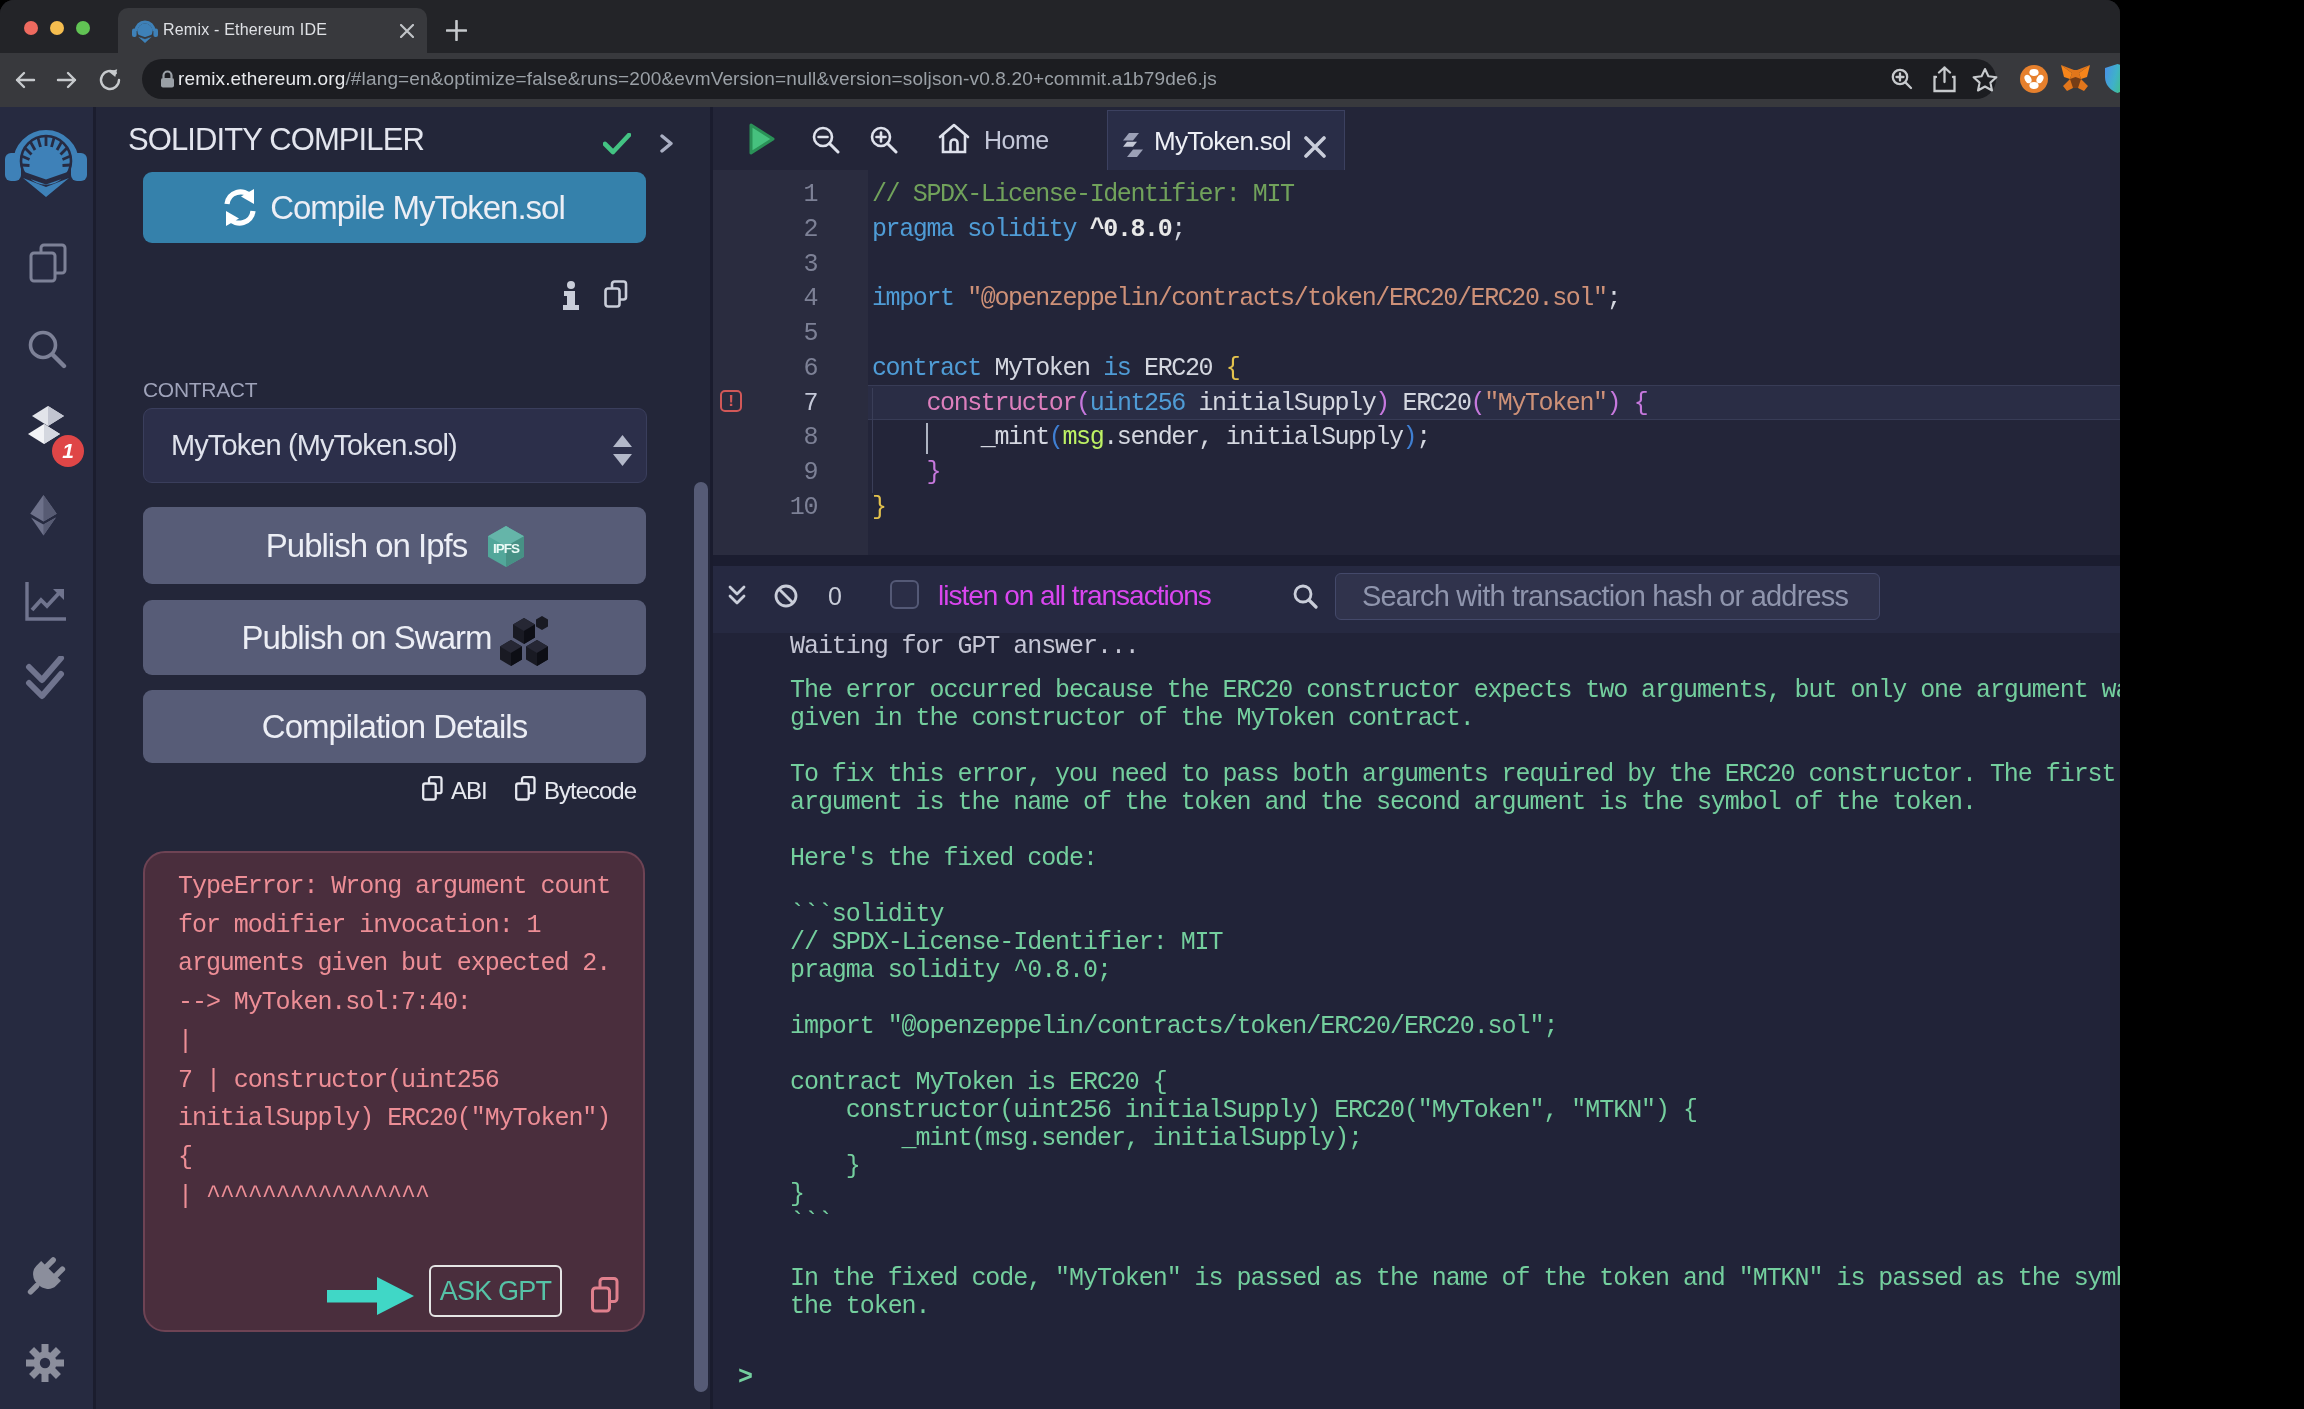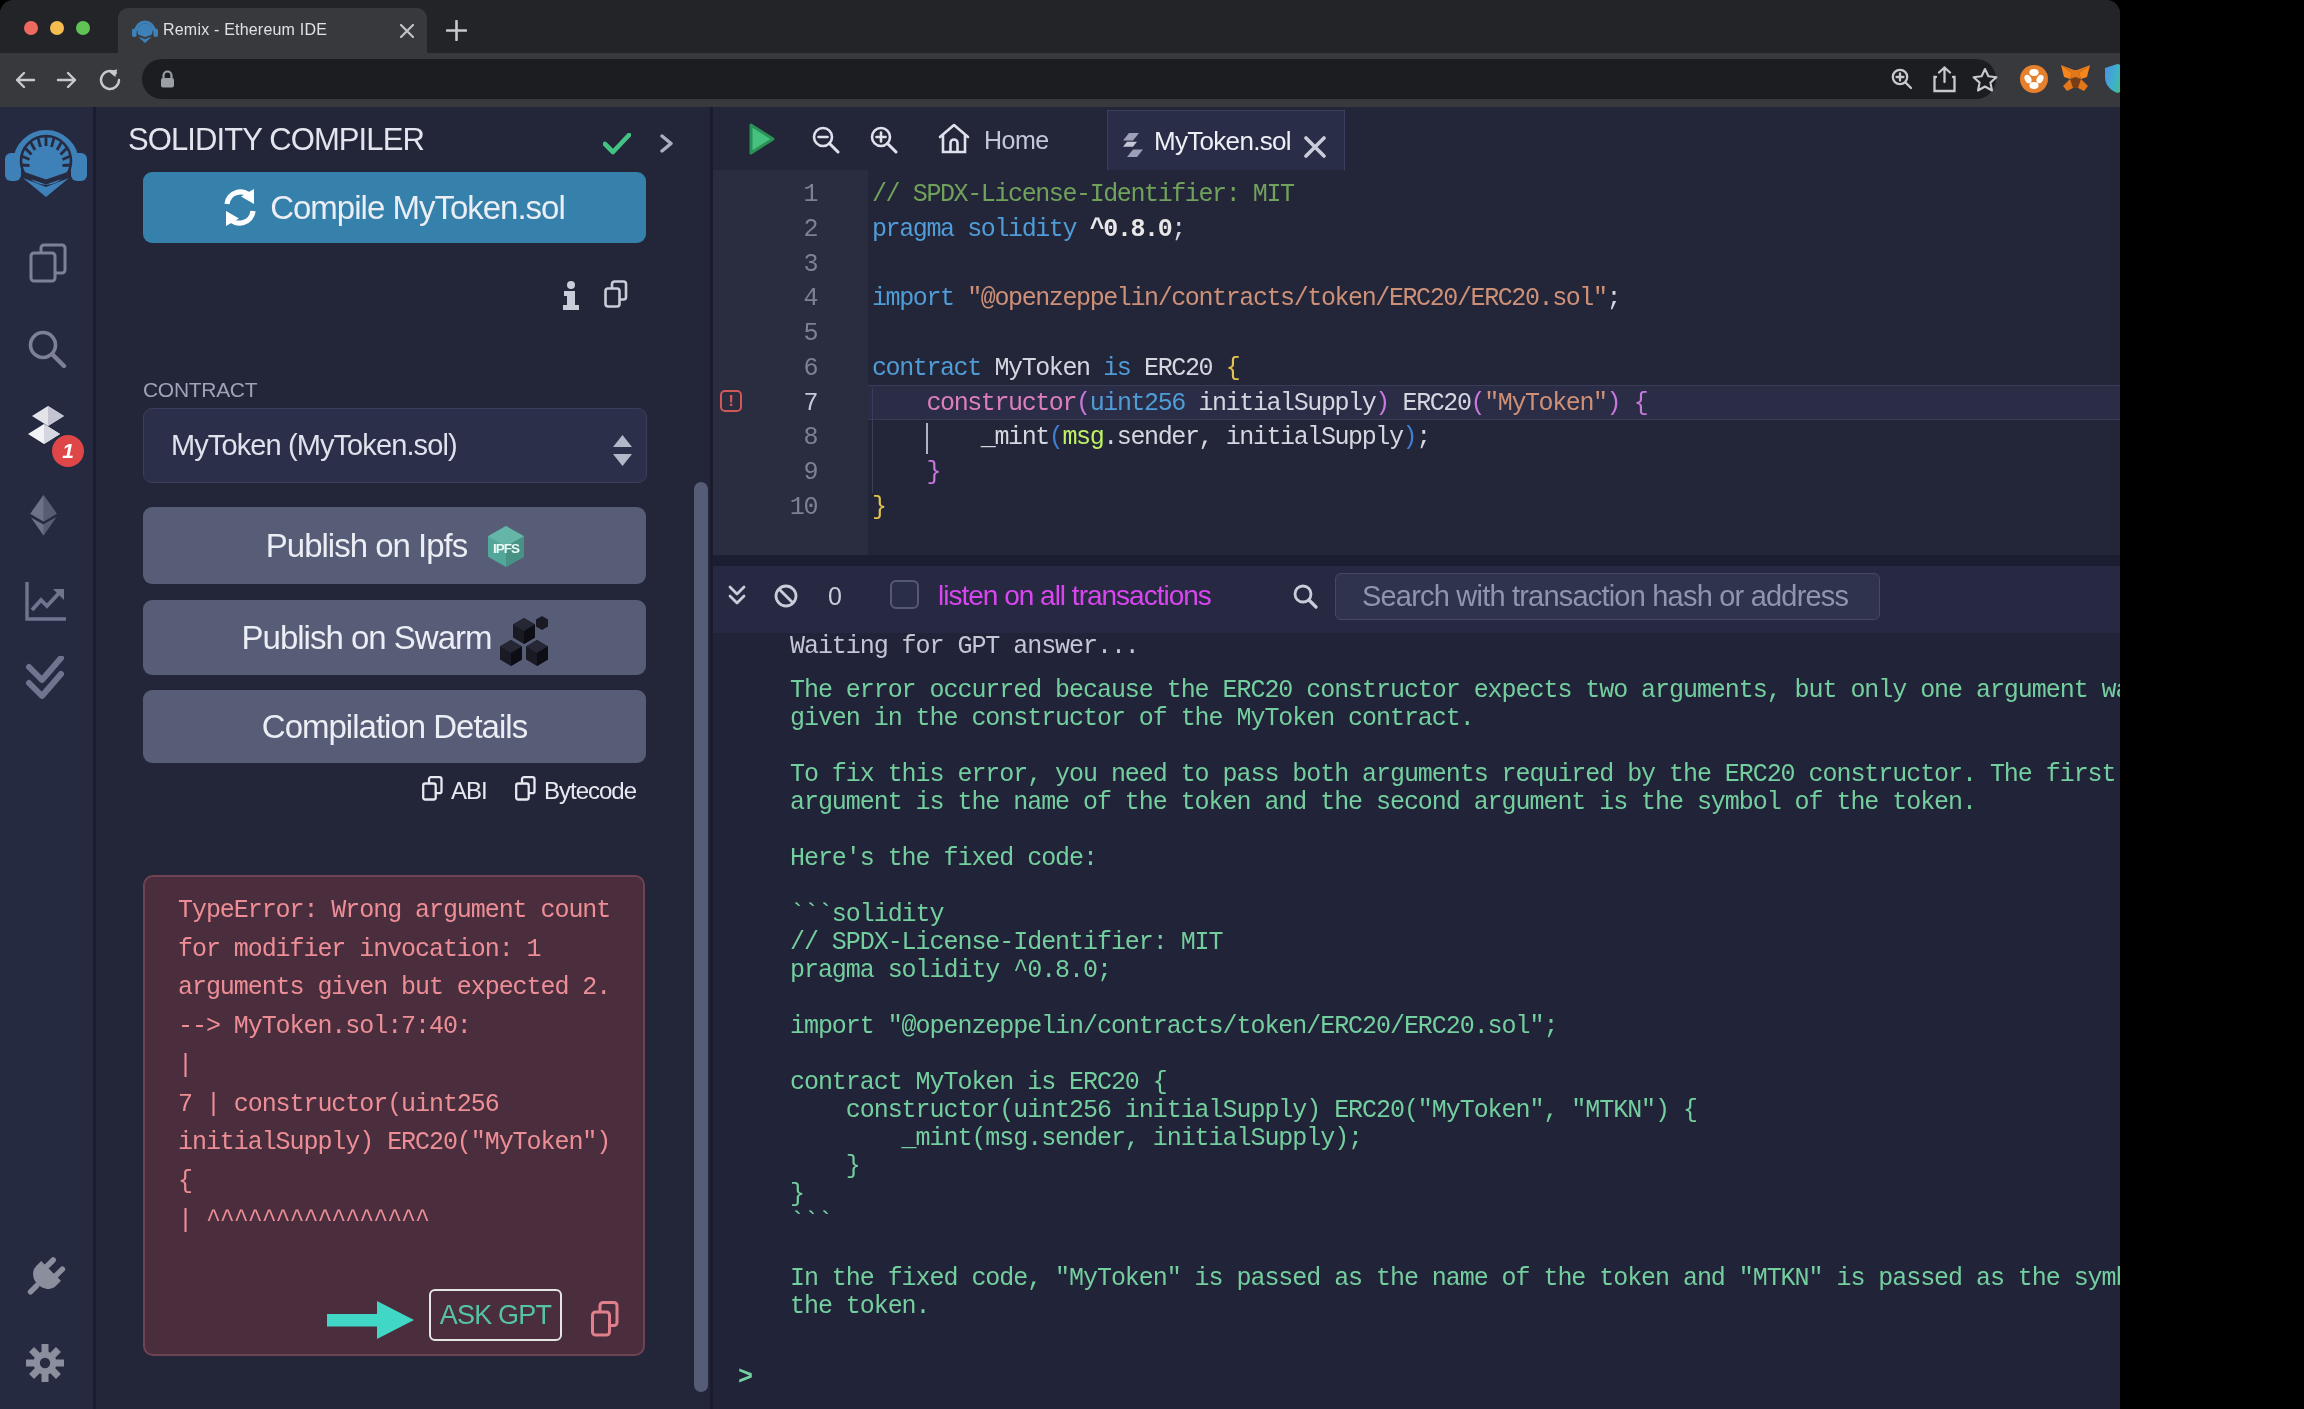--- a/index.html
+++ b/index.html
@@ -25,21 +25,21 @@
   #hdr { position:absolute; left:29px; top:15px; font-size:31px; color:#e3e5ee; letter-spacing:-0.9px; }
   #btn-compile { top:65px; height:71px; background:#3581ab; line-height:71px; }
   #btn-runscript { top:151px; height:72px; width:393px; background:#50556e; line-height:72px; }
   #lbl-contract { position:absolute; left:44px; top:271px; font-size:21px; color:#9fa3ba; letter-spacing:-0.3px; }
   #select { position:absolute; left:44px; top:301px; width:504px; height:75px; background:#2c2f4a; border:1px solid #3a3e5c; border-radius:9px; color:#dfe2ec; font-size:29px; letter-spacing:-0.9px; line-height:73px; padding-left:27px; }
   #btn-ipfs { top:400px; height:77px; background:#575c77; line-height:77px; }
   #btn-swarm { top:493px; height:75px; background:#575c77; line-height:75px; }
   #btn-details { top:583px; height:73px; background:#575c77; line-height:73px; }
   #abirow { position:absolute; left:0px; top:669px; width:560px; height:40px; color:#e7e9f0; font-size:24px; letter-spacing:-1px; }
   
-  #errbox { position:absolute; left:44px; top:768px; width:502px; height:481px; background:#4a2e3d; border:2px solid #6e4354; border-radius:10px; }
+  #errbox { position:absolute; left:44px; top:744px; width:502px; height:481px; background:#4a2e3d; border:2px solid #6e4354; border-radius:22px; }
   #errtext { position:absolute; left:33px; top:15px; font-family:"Liberation Mono", monospace; font-size:25px; letter-spacing:-1.06px; line-height:38.7px; color:#ed8e96; white-space:pre; }
   #askgpt { position:absolute; left:284px; top:412px; width:133px; height:52px; border:2px solid #e5e5e5; border-radius:6px; color:#56c3a7; font-size:27px; text-align:center; line-height:48px; letter-spacing:-0.8px; }
   #pscroll { position:absolute; left:595px; top:375px; width:14px; height:910px; background:#565b76; border-radius:7px; }
   
   #tabbar { position:absolute; left:0; top:0; width:1594px; height:63px; background:#232538; }
   #etab { position:absolute; left:397px; top:3px; width:238px; height:60px; background:#292d47; border:1px solid #3c4160; border-bottom:none; }
   #etab .t { position:absolute; left:46px; top:15px; font-size:26px; letter-spacing:-0.7px; color:#eef0f6; }
   #home { position:absolute; left:274px; top:19px; font-size:25px; letter-spacing:-0.5px; color:#c3c7d8; }
   #editor { position:absolute; left:0; top:63px; width:1594px; height:385px; background:#232539; }
   #gutter { position:absolute; left:0; top:0; width:158px; height:385px; background:#2a2c3f; }
@@ -110,20 +110,21 @@
         <circle cx="10" cy="10" r="7.2" fill="none" stroke="#c7cacd" stroke-width="2.3"></circle>
         <path d="M15.4,15.4 L21,21 M6.5,10 h7 M10,6.5 v7" stroke="#c7cacd" stroke-width="2.3" stroke-linecap="round"></path>
       </svg>
       <svg style="position:absolute;left:1790px;top:7px;" width="25" height="27" viewBox="0 0 25 27">
         <path d="M12.5,1.5 V16 M7,6.5 L12.5,1.5 L18,6.5" fill="none" stroke="#c7cacd" stroke-width="2.3" stroke-linecap="round" stroke-linejoin="round"></path>
         <path d="M4,11 H2.5 V25 H22.5 V11 H21" fill="none" stroke="#c7cacd" stroke-width="2.3" stroke-linecap="round"></path>
       </svg>
       <svg style="position:absolute;left:1830px;top:8px;" width="26" height="25" viewBox="0 0 26 25">
         <path d="M13,2 L16.4,9.3 L24.4,10.2 L18.4,15.6 L20,23.5 L13,19.5 L6,23.5 L7.6,15.6 L1.6,10.2 L9.6,9.3 Z" fill="none" stroke="#c7cacd" stroke-width="2.1" stroke-linejoin="round"></path>
       </svg>
+      <div id="urltext"><b>remix.ethereum.org</b>/#lang=en&amp;optimize=false&amp;runs=200&amp;evmVersion=null&amp;version=soljson-v0.8.20+commit.a1b79de6.js</div>
     </div>
         <svg style="position:absolute;left:2019px;top:11px;" width="30" height="30" viewBox="0 0 30 30">
       <circle cx="15" cy="15" r="14" fill="#e6802d"></circle>
       <ellipse cx="15" cy="8.5" rx="4.6" ry="3.4" fill="#fff"></ellipse>
       <ellipse cx="15" cy="21.5" rx="4.6" ry="3.4" fill="#fff"></ellipse>
       <ellipse cx="9" cy="15" rx="3.2" ry="4.4" fill="#fff" transform="rotate(-28 9 15)"></ellipse>
       <ellipse cx="21" cy="15" rx="3.2" ry="4.4" fill="#fff" transform="rotate(28 21 15)"></ellipse>
     </svg>
     <svg style="position:absolute;left:2060px;top:11px;" width="31" height="29" viewBox="0 0 31 29">
       <polygon points="1,1 12,9 10,15 3,22 7,27 13,24 18,24 24,27 28,22 21,15 19,9 30,1 17,6 14,6" fill="#e2761b"></polygon>

